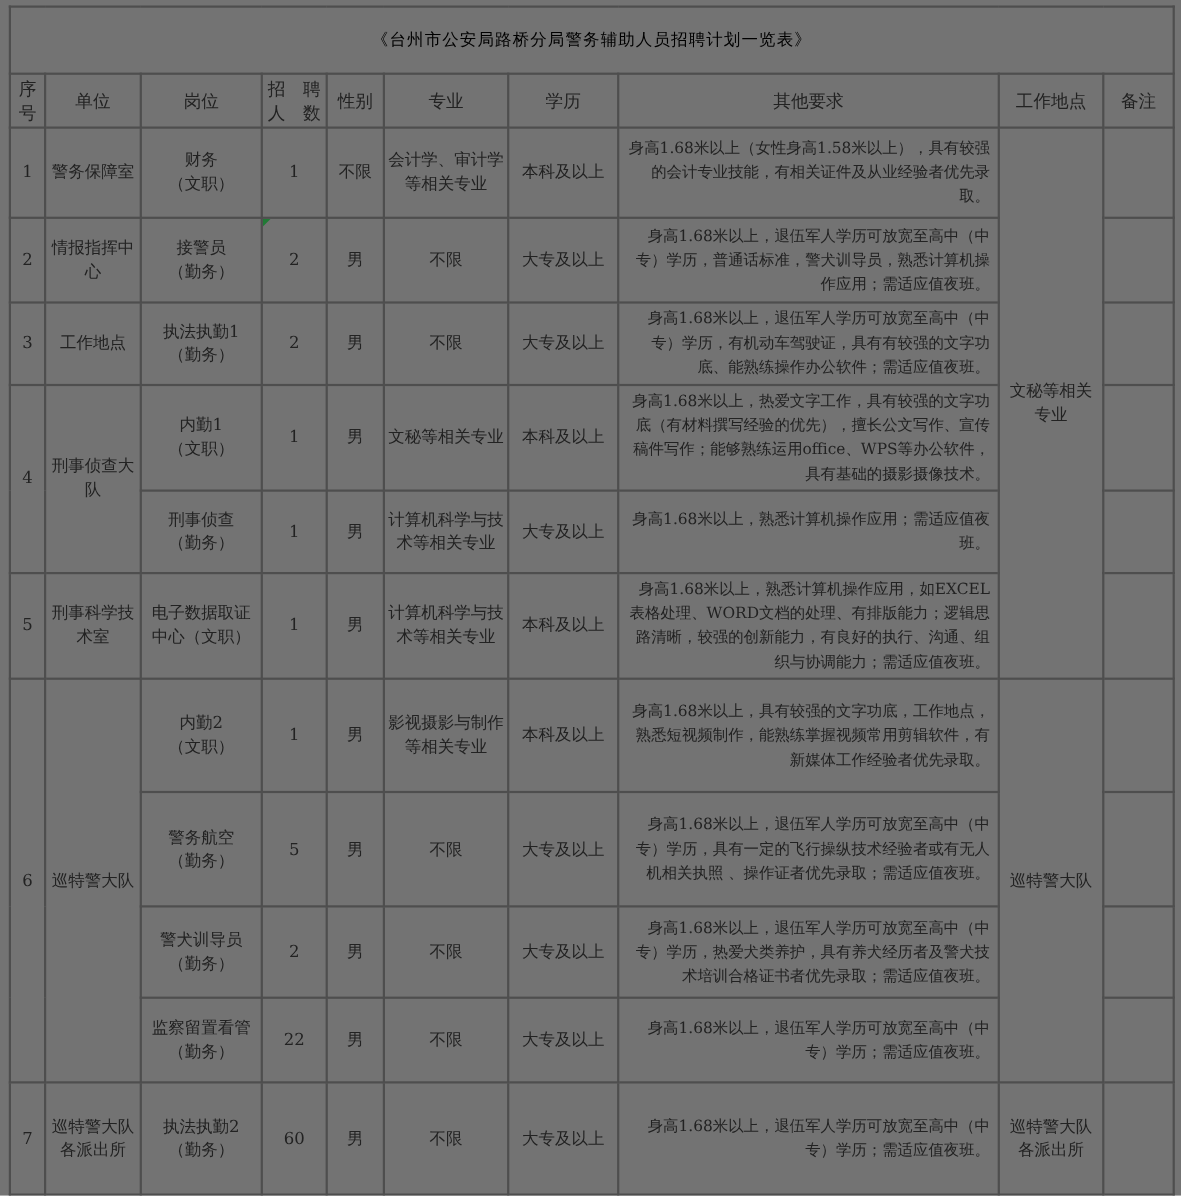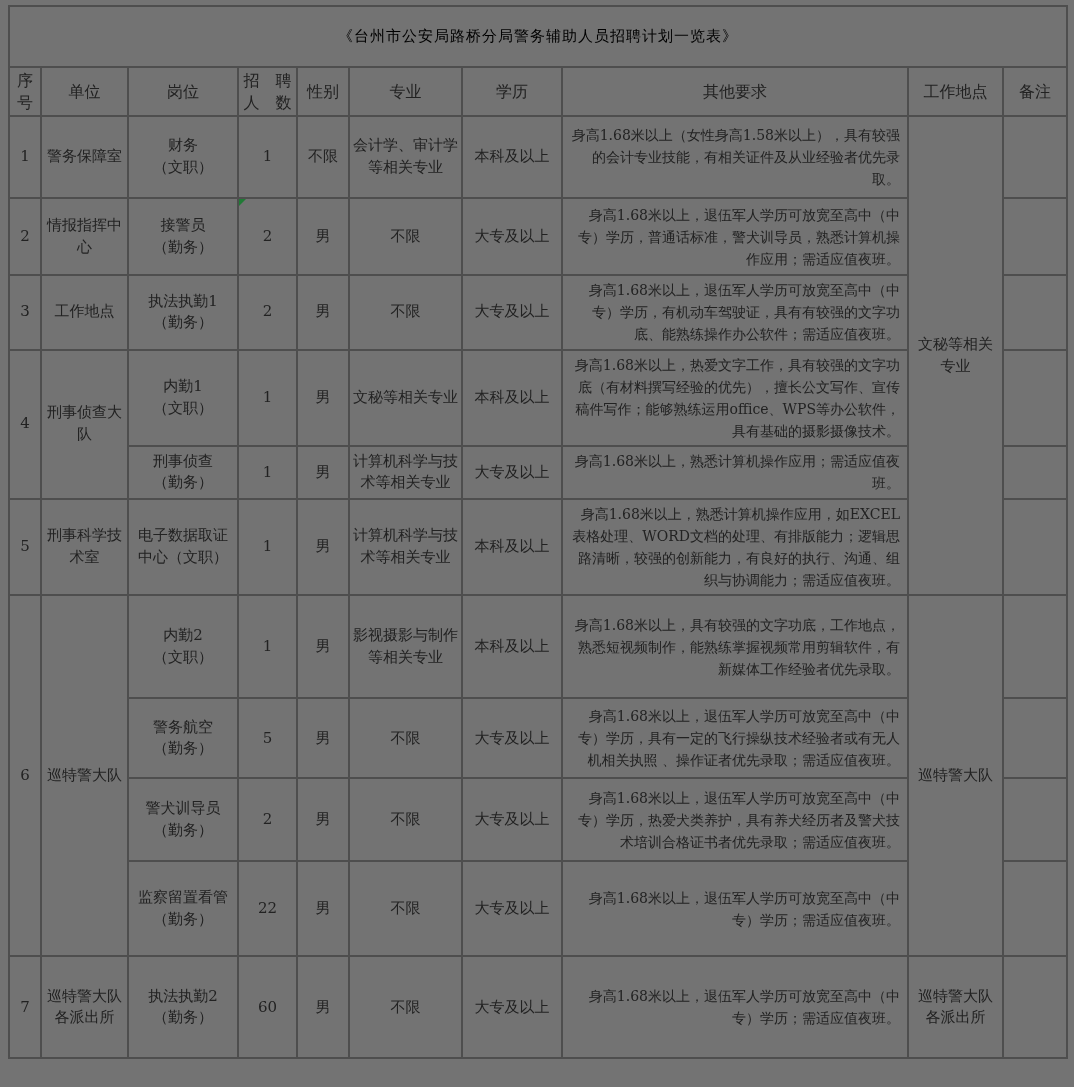--- a/index.html
+++ b/index.html
@@ -137,21 +137,21 @@
       <td>内勤1
 （文职）</td>
       <td>1</td>
       <td>男</td>
       <td>文秘等相关专业</td>
       <td>本科及以上</td>
       <td class="req">身高1.68米以上，热爱文字工作，具有较强的文字功底（有材料撰写经验的优先），擅长公文写作、宣传稿件写作；能够熟练运用office、WPS等办公软件，具有基础的摄影摄像技术。</td>
       <td></td>
     </tr>
 
-    <tr style="height:53px">
+    <tr style="height:75px">
       <td>刑事侦查
 （勤务）</td>
       <td>1</td>
       <td>男</td>
       <td>计算机科学与技
 术等相关专业</td>
       <td>大专及以上</td>
       <td class="req">身高1.68米以上，熟悉计算机操作应用；需适应值夜班。</td>
       <td></td>
     </tr>
@@ -179,21 +179,21 @@
       <td>1</td>
       <td>男</td>
       <td>影视摄影与制作
 等相关专业</td>
       <td>本科及以上</td>
       <td class="req">身高1.68米以上，具有较强的文字功底，工作地点，熟悉短视频制作，能熟练掌握视频常用剪辑软件，有新媒体工作经验者优先录取。</td>
       <td rowspan="4">巡特警大队</td>
       <td></td>
     </tr>
 
-    <tr style="height:80px">
+    <tr style="height:104px">
       <td>警务航空
 （勤务）</td>
       <td>5</td>
       <td>男</td>
       <td>不限</td>
       <td>大专及以上</td>
       <td class="req">身高1.68米以上，退伍军人学历可放宽至高中（中专）学历，具有一定的飞行操纵技术经验者或有无人机相关执照 、操作证者优先录取；需适应值夜班。</td>
       <td></td>
     </tr>
 
@@ -201,21 +201,21 @@
       <td>警犬训导员
 （勤务）</td>
       <td>2</td>
       <td>男</td>
       <td>不限</td>
       <td>大专及以上</td>
       <td class="req">身高1.68米以上，退伍军人学历可放宽至高中（中专）学历，热爱犬类养护，具有养犬经历者及警犬技术培训合格证书者优先录取；需适应值夜班。</td>
       <td></td>
     </tr>
 
-    <tr style="height:95px">
+    <tr style="height:77px">
       <td>监察留置看管
 （勤务）</td>
       <td>22</td>
       <td>男</td>
       <td>不限</td>
       <td>大专及以上</td>
       <td class="req">身高1.68米以上，退伍军人学历可放宽至高中（中专）学历；需适应值夜班。</td>
       <td></td>
     </tr>
 

